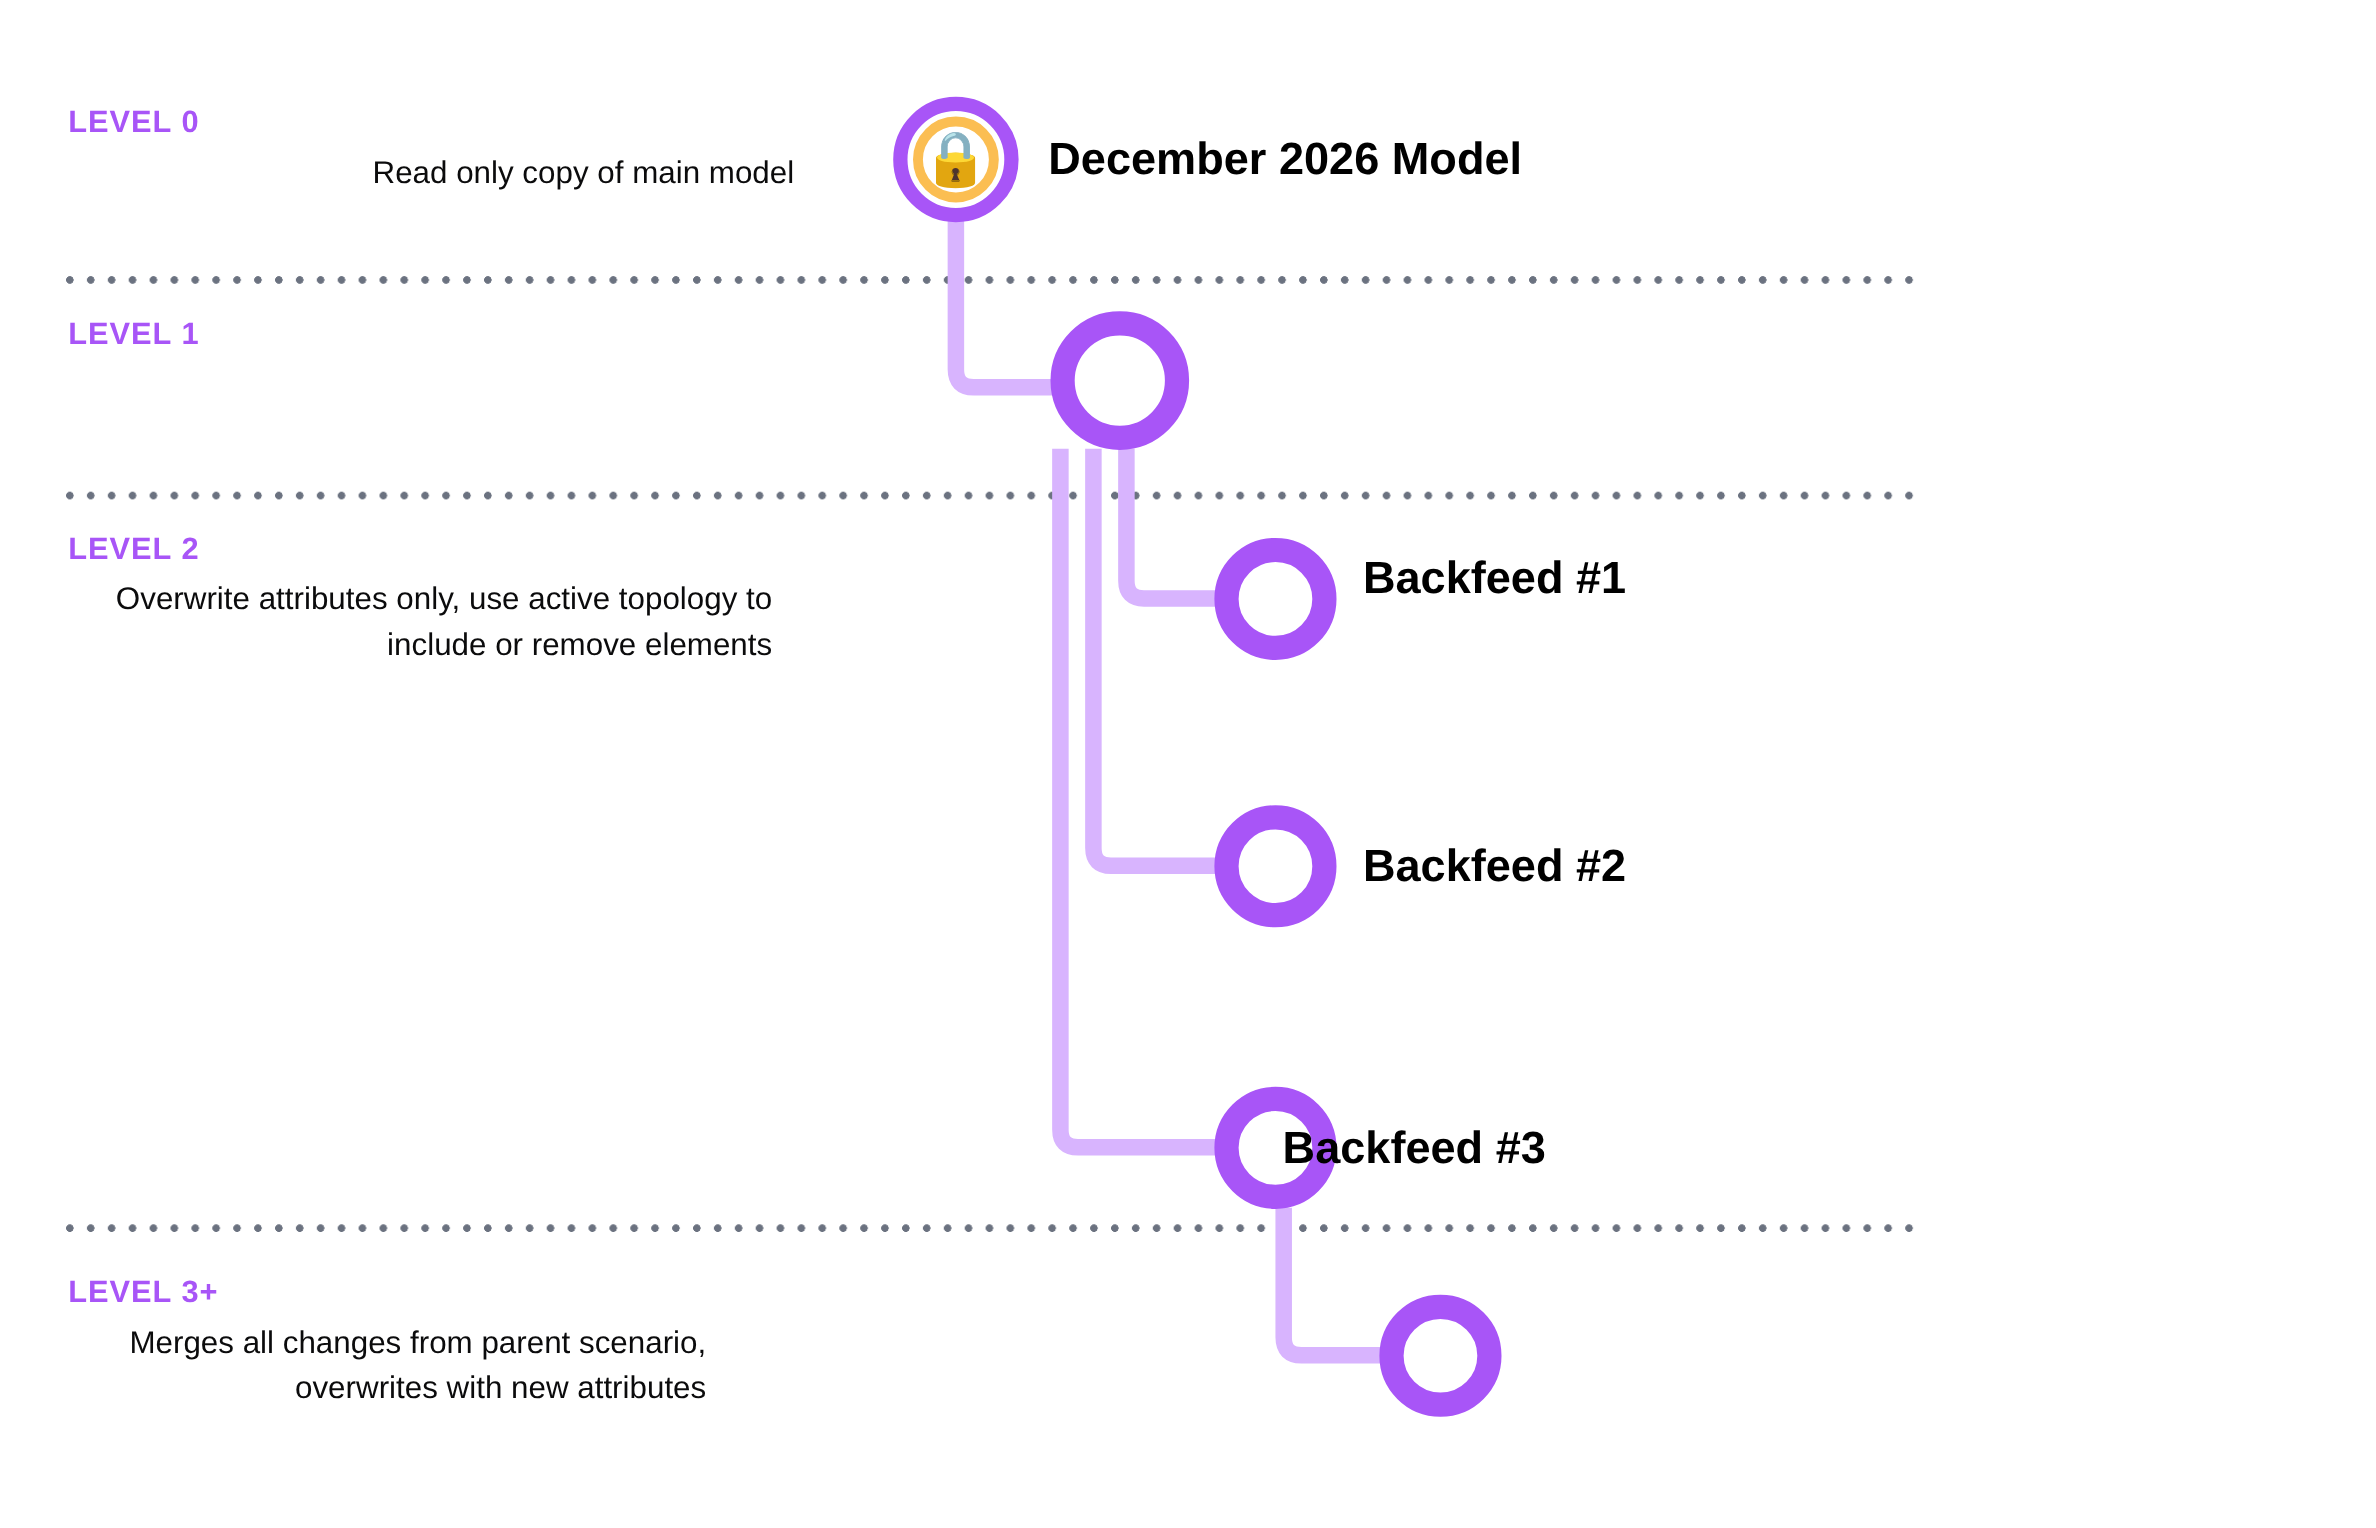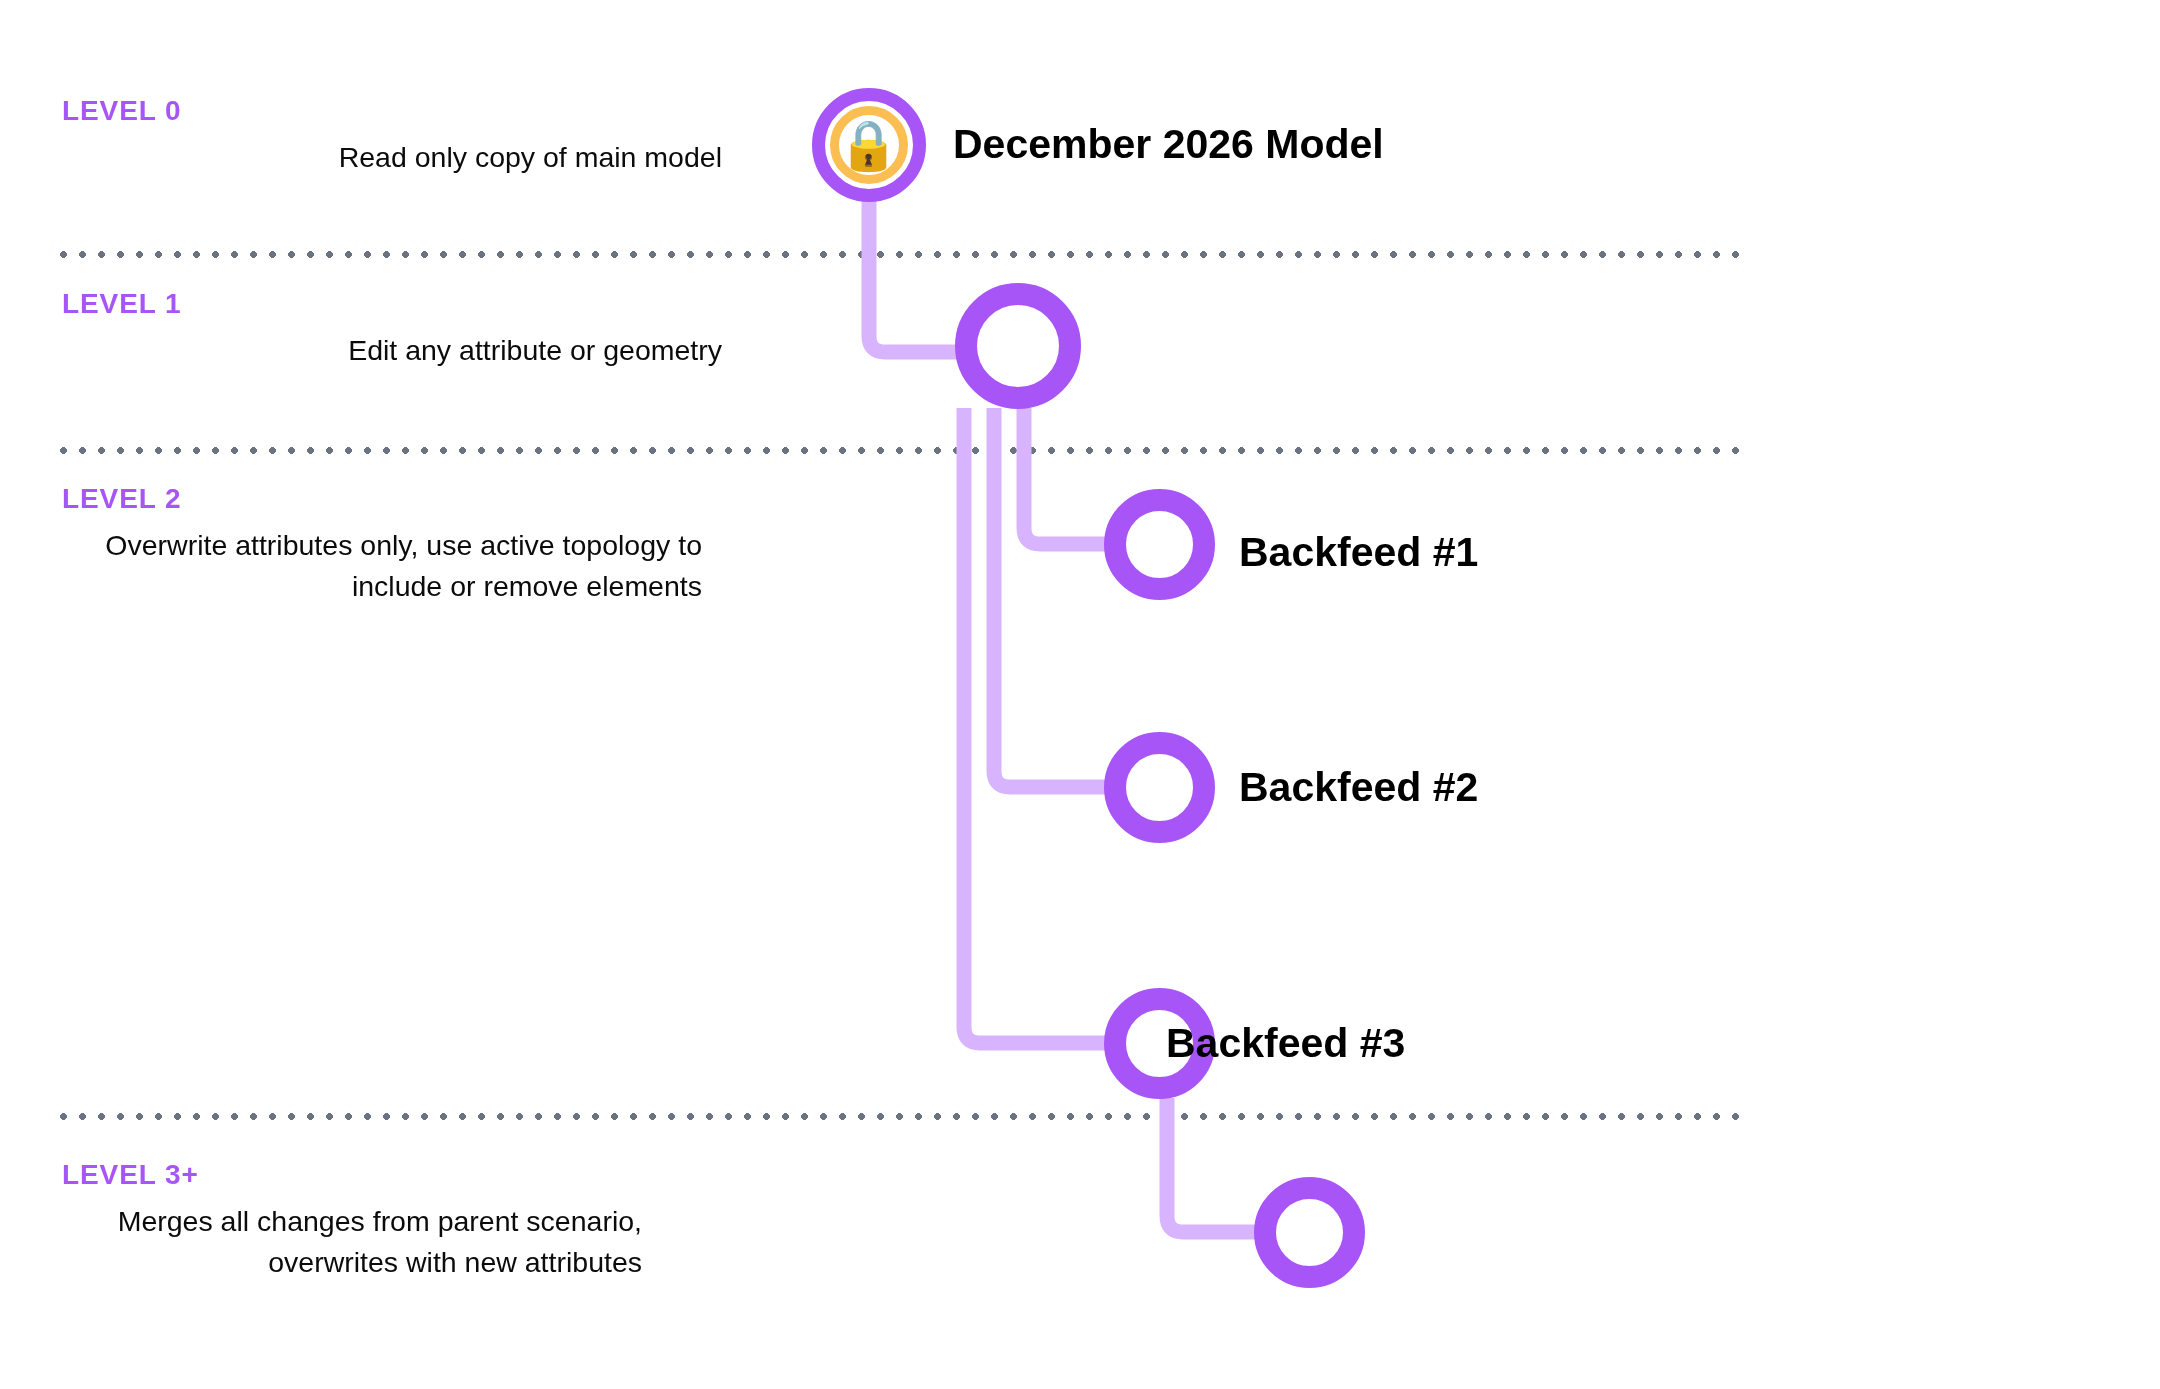--- a/index.html
+++ b/index.html
@@ -119,21 +119,20 @@
   <div class="divider" style="top: 447px;"></div>
   <div class="divider" style="top: 1113px;"></div>
 
   <div class="level-block" style="top: 96px;">
     <p class="level-tag">LEVEL 0</p>
     <p class="level-desc">Read only copy of main model</p>
   </div>
 
   <div class="level-block" style="top: 289px;">
     <p class="level-tag">LEVEL 1</p>
-    <p class="level-desc">Edit any attribute or geometry</p>
   </div>
 
   <div class="level-block" style="top: 484px; width: 640px;">
     <p class="level-tag">LEVEL 2</p>
     <p class="level-desc">Overwrite attributes only, use active topology to include or remove elements</p>
   </div>
 
   <div class="level-block" style="top: 1160px; width: 580px;">
     <p class="level-tag">LEVEL 3+</p>
     <p class="level-desc">Merges all changes from parent scenario, overwrites with new attributes</p>
@@ -156,21 +155,21 @@
 
   <div class="node node-lock" style="left: 812px; top: 88px; width: 114px; height: 114px;">
     <span class="lock-inner-ring"></span>
     <span class="lock-glyph">🔒</span>
   </div>
   <div class="node-label" style="left: 953px; top: 124px;">December 2026 Model</div>
 
   <div class="node node-ring" style="left: 955px; top: 283px; width: 126px; height: 126px;"></div>
 
   <div class="node node-ring" style="left: 1104px; top: 489px; width: 111px; height: 111px;"></div>
-  <div class="node-label" style="left: 1239px; top: 532px;">Backfeed #1</div>
+  <div class="node-label" style="left: 1239px; top: 505px;">Backfeed #1</div>
 
   <div class="node node-ring" style="left: 1104px; top: 732px; width: 111px; height: 111px;"></div>
   <div class="node-label" style="left: 1239px; top: 767px;">Backfeed #2</div>
 
   <div class="node node-ring" style="left: 1104px; top: 988px; width: 111px; height: 111px;"></div>
   <div class="node-label" style="left: 1166px; top: 1023px;">Backfeed #3</div>
 
   <div class="node node-ring" style="left: 1254px; top: 1177px; width: 111px; height: 111px;"></div>
 
 </div>

